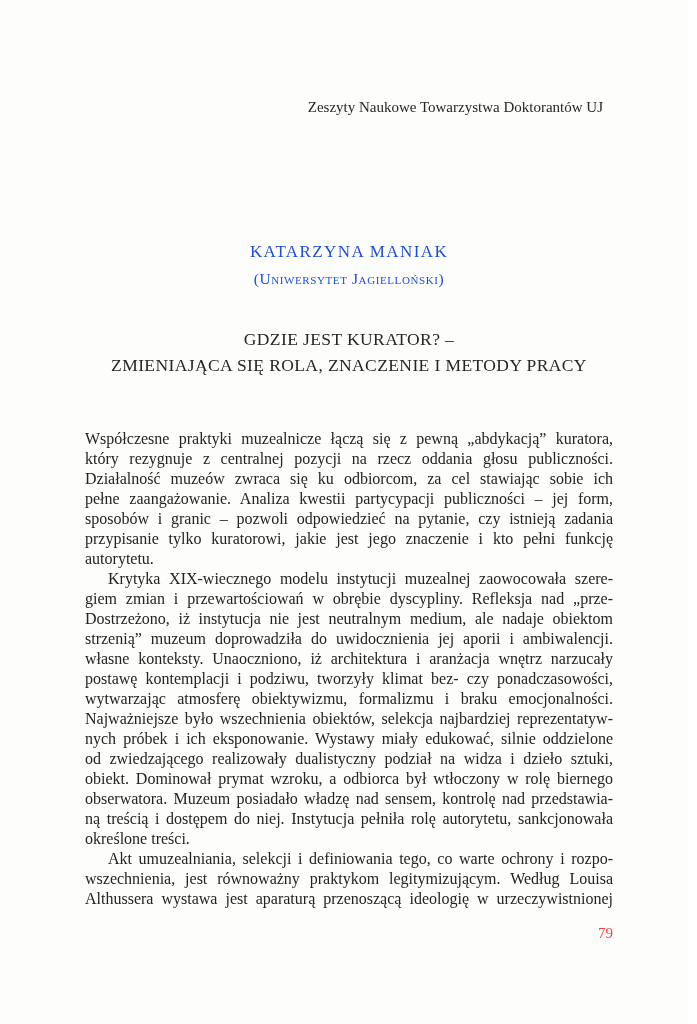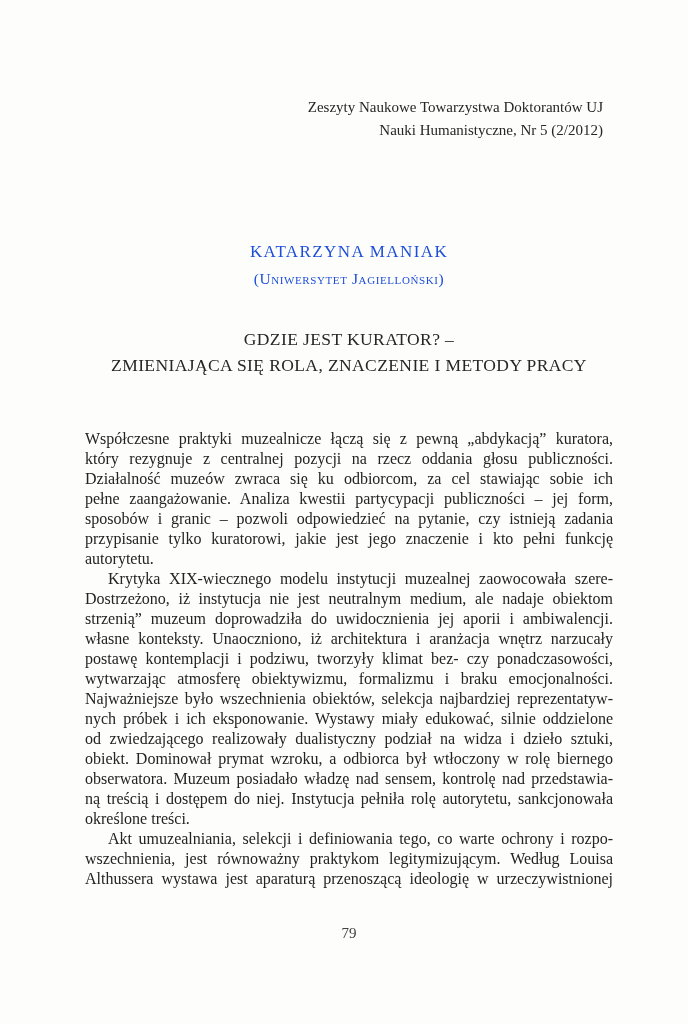--- a/index.html
+++ b/index.html
@@ -76,33 +76,32 @@
     text-align-last: left;
   }
   .body-line.indented {
     text-indent: 23px;
   }
   .page-number {
     position: absolute;
     top: 925px;
     left: 85px;
     width: 528px;
-    text-align: center;
+    text-align: right;
     font-size: 15px;
-    color: #404040;
+    color: #ef4444;
   }
 </style>
 </head>
 <body>
 
 <div class="page">
 
   <div class="journal-header">
     <div>Zeszyty Naukowe Towarzystwa Doktorantów UJ</div>
-    <div>Nauki Humanistyczne, Nr 5 (2/2012)</div>
   </div>
 
   <div class="author-block">
     <div class="author-name">KATARZYNA MANIAK</div>
     <div class="author-affiliation">(Uniwersytet Jagielloński)</div>
   </div>
 
   <h1 class="article-title">
     <span class="title-line">GDZIE JEST KURATOR? –</span>
     <span class="title-line">ZMIENIAJĄCA SIĘ ROLA, ZNACZENIE I METODY PRACY</span>
@@ -110,20 +109,21 @@
 
   <div class="body-text" id="body-text">
       <div class="body-line">Współczesne praktyki muzealnicze łączą się z pewną „abdykacją” kuratora,</div>
       <div class="body-line">który rezygnuje z centralnej pozycji na rzecz oddania głosu publiczności.</div>
       <div class="body-line">Działalność muzeów zwraca się ku odbiorcom, za cel stawiając sobie ich</div>
       <div class="body-line">pełne zaangażowanie. Analiza kwestii partycypacji publiczności – jej form,</div>
       <div class="body-line">sposobów i granic – pozwoli odpowiedzieć na pytanie, czy istnieją zadania</div>
       <div class="body-line">przypisanie tylko kuratorowi, jakie jest jego znaczenie i kto pełni funkcję</div>
       <div class="body-line last-line">autorytetu.</div>
       <div class="body-line indented">Krytyka XIX-wiecznego modelu instytucji muzealnej zaowocowała szere-</div>
+      <div class="body-line">giem zmian i przewartościowań w obrębie dyscypliny. Refleksja nad „prze-</div>
       <div class="body-line">Dostrzeżono, iż instytucja nie jest neutralnym medium, ale nadaje obiektom</div>
       <div class="body-line">strzenią” muzeum doprowadziła do uwidocznienia jej aporii i ambiwalencji.</div>
       <div class="body-line">własne konteksty. Unaoczniono, iż architektura i aranżacja wnętrz narzucały</div>
       <div class="body-line">postawę kontemplacji i podziwu, tworzyły klimat bez- czy ponadczasowości,</div>
       <div class="body-line">wytwarzając atmosferę obiektywizmu, formalizmu i braku emocjonalności.</div>
       <div class="body-line">Najważniejsze było wszechnienia obiektów, selekcja najbardziej reprezentatyw-</div>
       <div class="body-line">nych próbek i ich eksponowanie. Wystawy miały edukować, silnie oddzielone</div>
       <div class="body-line">od zwiedzającego realizowały dualistyczny podział na widza i dzieło sztuki,</div>
       <div class="body-line">obiekt. Dominował prymat wzroku, a odbiorca był wtłoczony w rolę biernego</div>
       <div class="body-line">obserwatora. Muzeum posiadało władzę nad sensem, kontrolę nad przedstawia-</div>

